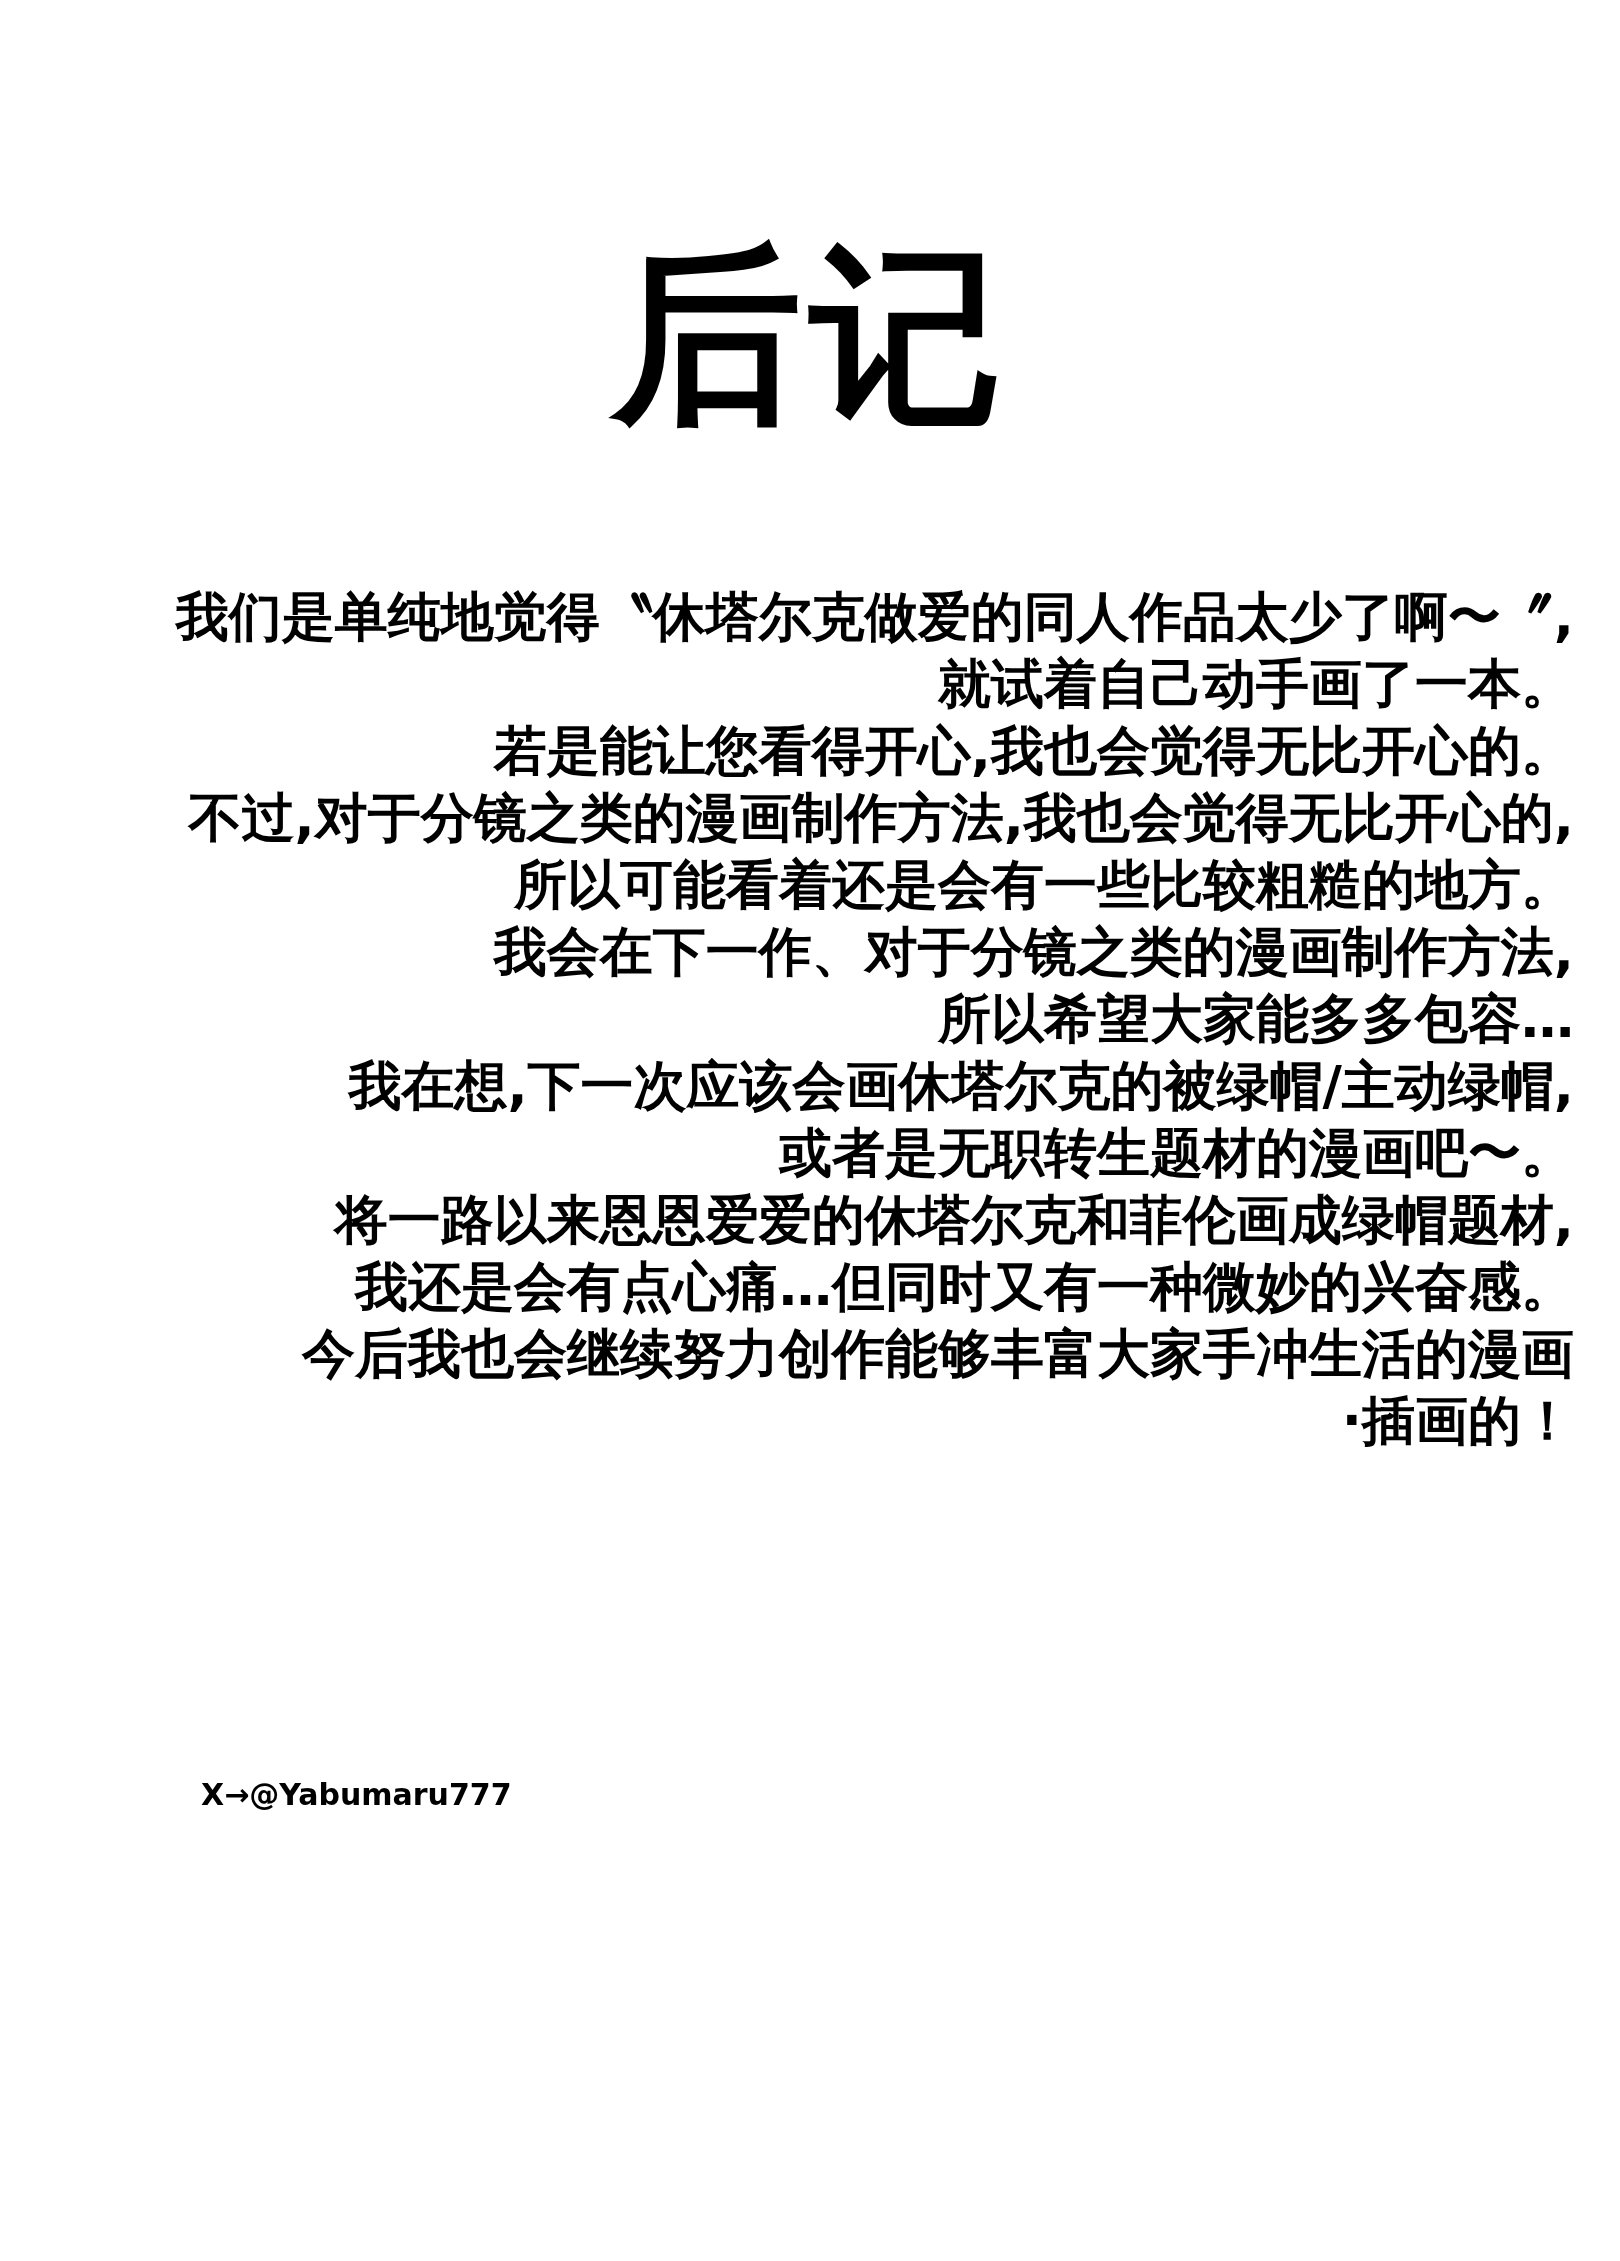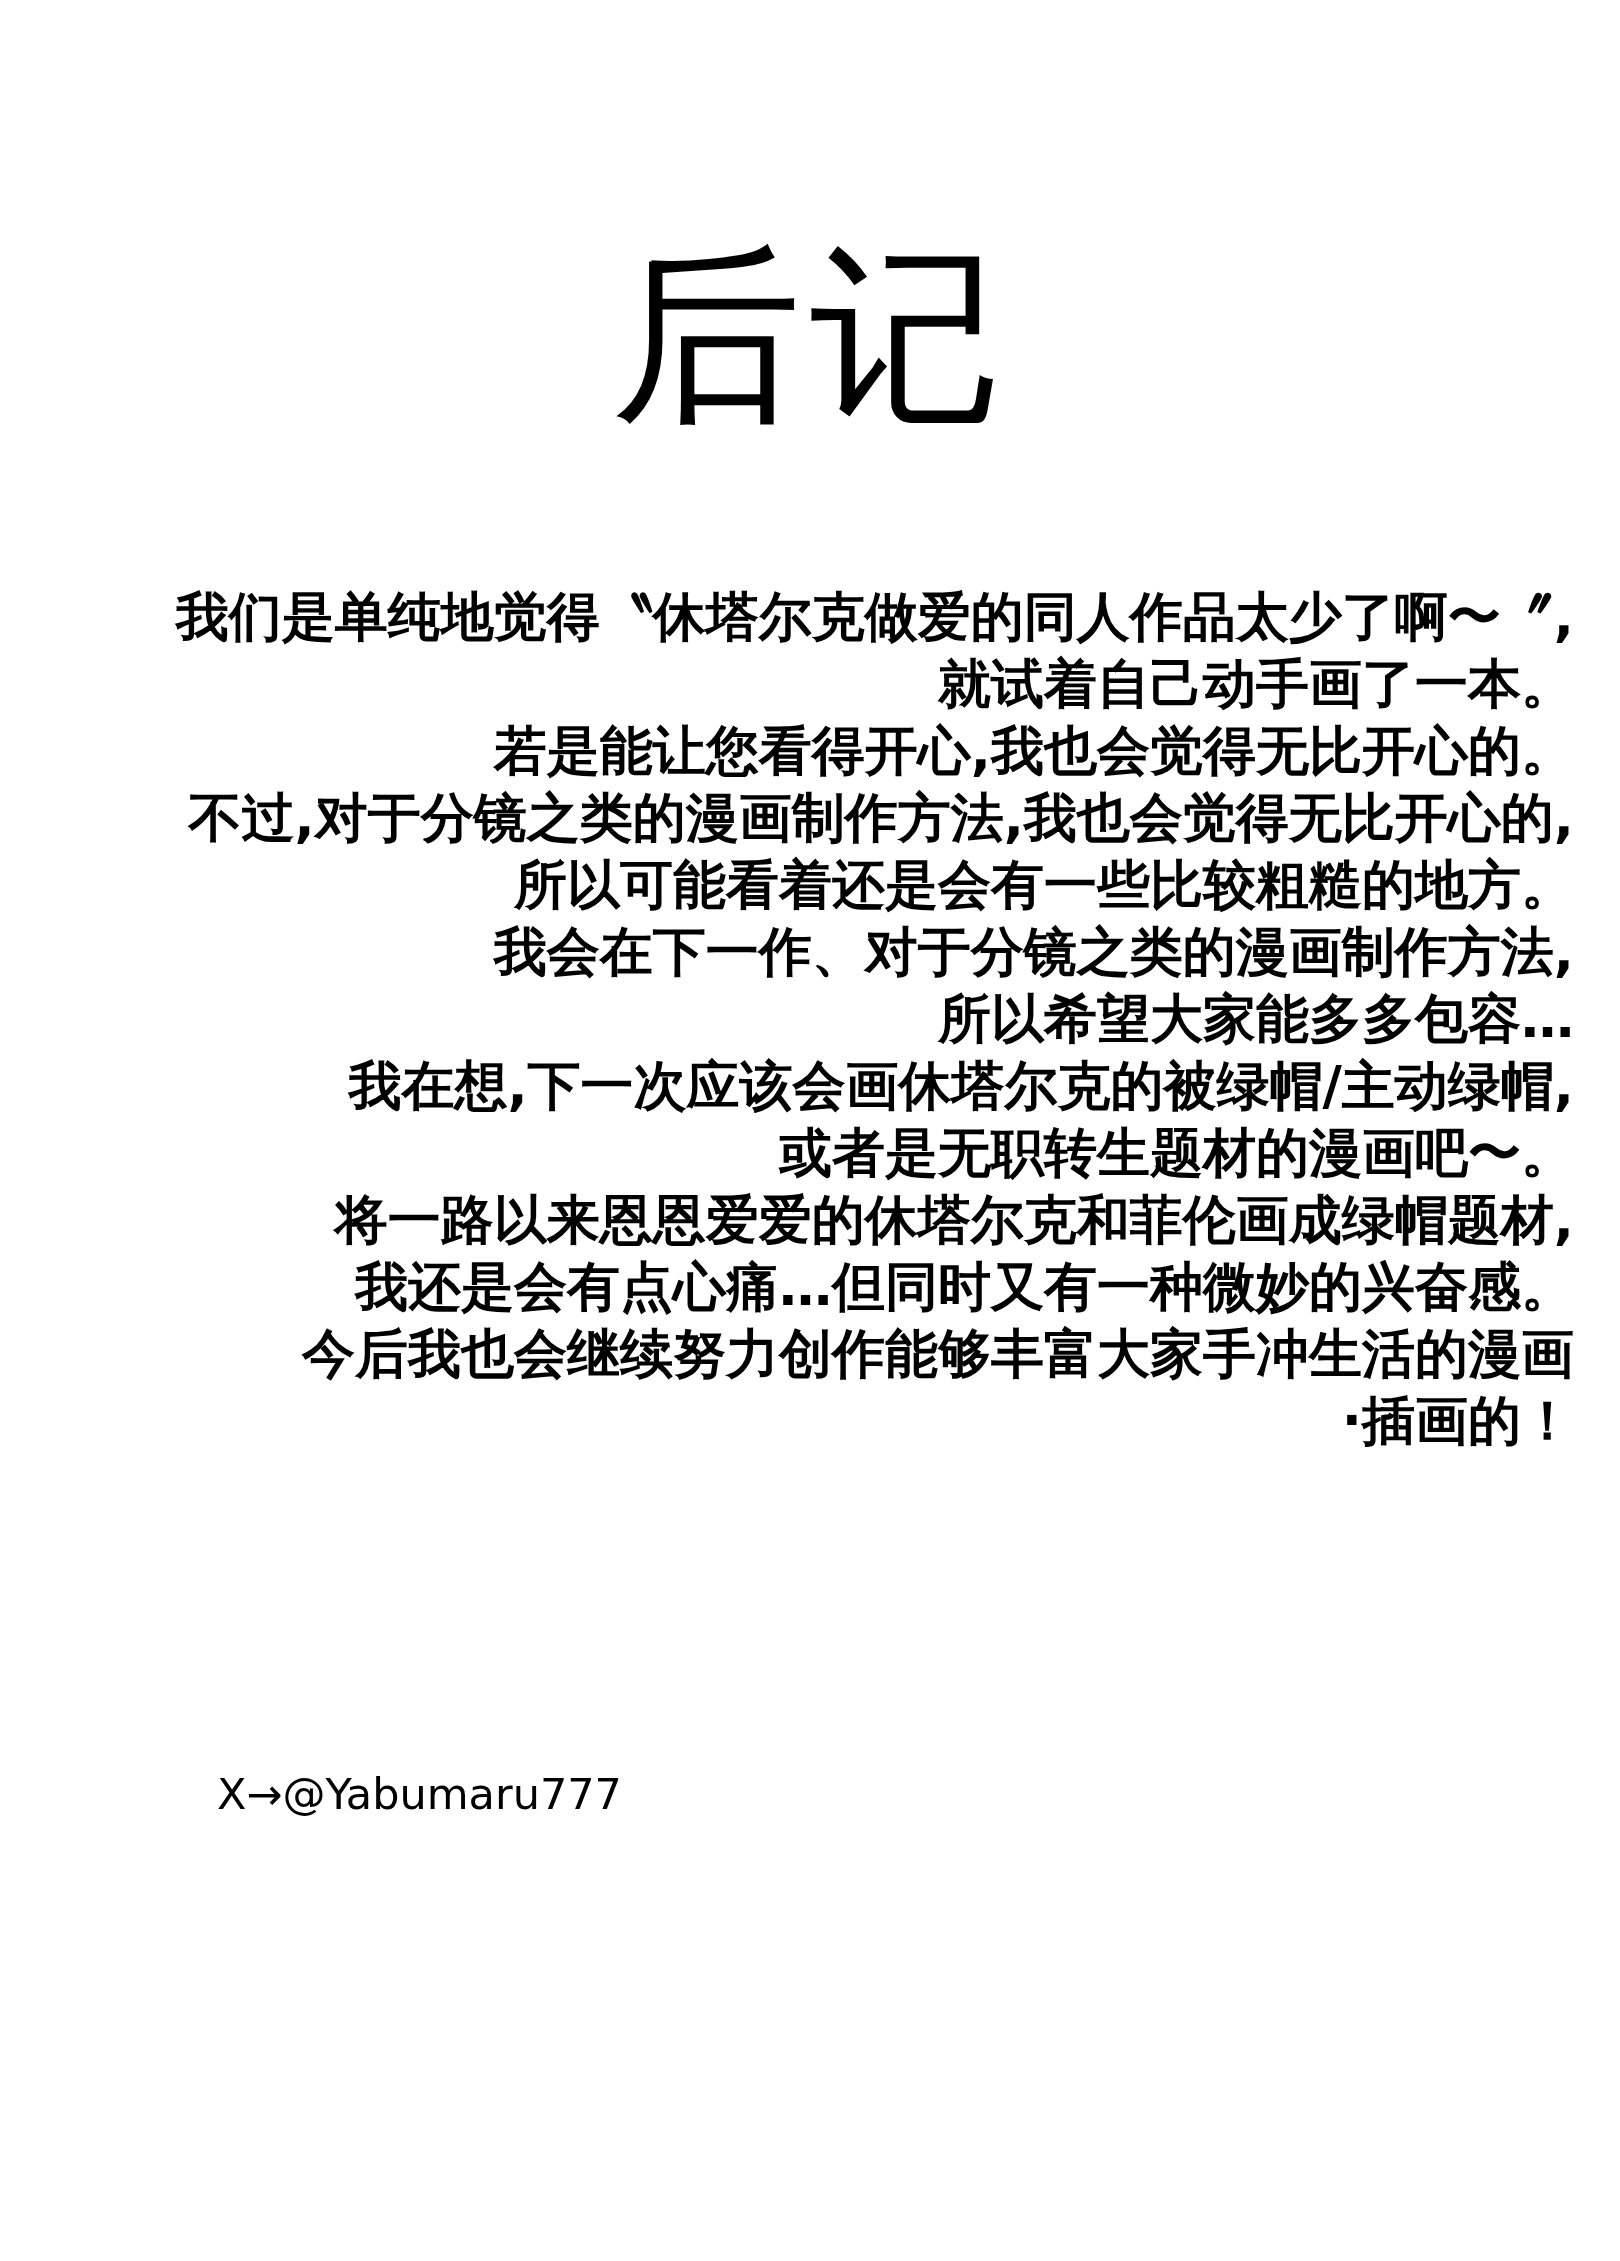--- a/index.html
+++ b/index.html
@@ -20,21 +20,21 @@
     inset: 0;
     background: #ffffff;
   }
   .title {
     position: absolute;
     top: 231px;
     left: 0;
     width: 100%;
     text-align: center;
     font-size: 191px;
-    font-weight: 400;
+    font-weight: 700;
     letter-spacing: 8px;
     line-height: 1.1;
     white-space: nowrap;
   }
   .body-text {
     position: absolute;
     top: 583px;
     left: 157px;
     right: 46px;
     font-size: 53px;
@@ -42,23 +42,23 @@
     line-height: 67px;
     letter-spacing: 0px;
     text-align: right;
   }
   .body-line {
     white-space: nowrap;
   }
   .contacts {
     position: absolute;
     top: 1759px;
-    left: 217px;
-    font-size: 43px;
-    font-weight: 400;
+    left: 201px;
+    font-size: 30px;
+    font-weight: 700;
     line-height: 71px;
   }
   .contact-line {
     white-space: nowrap;
   }
 </style>
 </head>
 <body>
 
 <div class="page">

